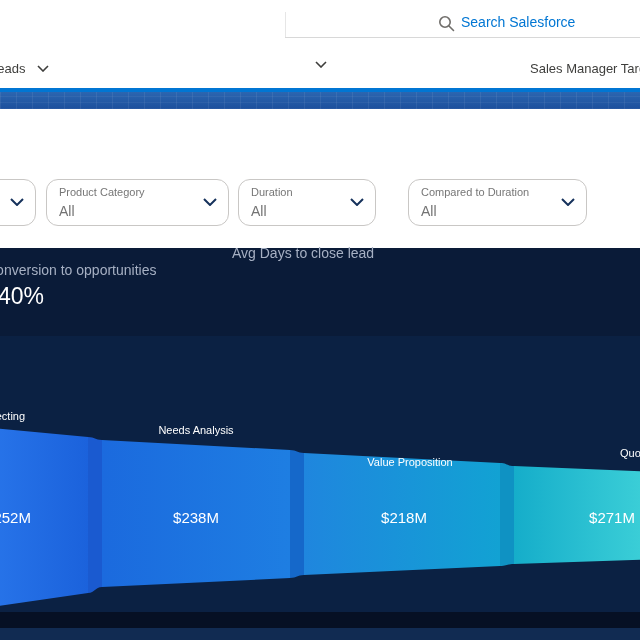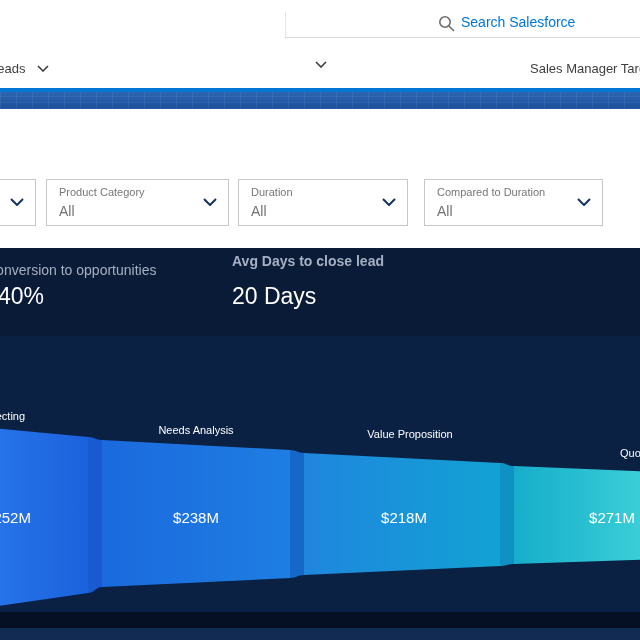--- a/index.html
+++ b/index.html
@@ -19,44 +19,44 @@
   .chev{display:flex;color:#3e3e3c;}
   
   .brand-strip{position:absolute;left:0;top:88px;width:640px;height:4px;background:#0176d3;}
   .brand-band{position:absolute;left:0;top:92px;width:640px;height:17px;
     background:
       repeating-linear-gradient(90deg, rgba(255,255,255,0.07) 0 1px, transparent 1px 16px),
       repeating-linear-gradient(0deg, rgba(255,255,255,0.05) 0 1px, transparent 1px 6px),
       linear-gradient(180deg,#2c66b0 0%,#1c4f9c 100%);}
   
   .filter{position:absolute;top:179px;height:47px;background:#fff;border:1px solid #c9c7c5;
-    border-radius:0;cursor:pointer;}
+    border-radius:12px;cursor:pointer;}
   .flabel{position:absolute;left:12px;top:6px;font-size:11px;color:#767676;white-space:nowrap;}
   .fvalue{position:absolute;left:12px;top:23px;font-size:14px;color:#737373;white-space:nowrap;}
   .fchev{position:absolute;right:11px;top:18px;color:#16325c;display:flex;}
   #filter-0{left:-122px;width:158px;}
   #filter-1{left:46px;width:183px;}
-  #filter-2{left:238px;width:170px;}
-  #filter-3{left:424px;width:179px;text-decoration:underline;}
+  #filter-2{left:238px;width:138px;}
+  #filter-3{left:408px;width:179px;text-decoration:underline;}
   
   .kpi-band{position:absolute;left:0;top:248px;width:640px;height:88px;background:#0a1b38;}
   .kpi-label{position:absolute;font-size:14px;color:#a6b0c3;white-space:nowrap;}
   .kpi-value{position:absolute;font-size:23px;color:#ffffff;white-space:nowrap;}
   #kpi1-label{left:-14px;top:262px;}
   #kpi1-value{left:-2px;top:283px;}
-  #kpi2-label{left:232px;top:253px;font-weight:bold;}
+  #kpi2-label{left:232px;top:245px;}
   #kpi2-value{left:232px;top:283px;}
   
   .funnel-bg{position:absolute;left:0;top:336px;width:640px;height:276px;background:#0b2143;}
   .funnel-svg{position:absolute;left:0;top:336px;}
   .stage-label{position:absolute;font-size:11px;color:#ffffff;white-space:nowrap;}
   .stage-value{position:absolute;font-size:15px;color:#ffffff;white-space:nowrap;}
   #stage-0{left:-33px;top:410px;}
   #stage-1{left:196px;top:424px;transform:translateX(-50%);text-align:right;}
-  #stage-2{left:410px;top:428px;transform:translateX(-50%);}
+  #stage-2{left:410px;top:456px;transform:translateX(-50%);}
   #stage-3{left:635px;top:447px;transform:translateX(-50%);}
   #value-0{left:8px;top:509px;transform:translateX(-50%);}
   #value-1{left:196px;top:509px;transform:translateX(-50%);}
   #value-2{left:404px;top:509px;transform:translateX(-50%);}
   #value-3{left:612px;top:509px;transform:translateX(-50%);}
   
   .bottom-strip-dark{position:absolute;left:0;top:612px;width:640px;height:16px;background:#061024;}
   .bottom-strip-light{position:absolute;left:0;top:628px;width:640px;height:12px;background:#112b52;}
 </style>
 </head>
@@ -131,21 +131,20 @@
       <svg width="14" height="8" viewBox="0 0 14 8" fill="none">
           <path d="M1 1 L7 7 L13 1" stroke="currentColor" stroke-width="2"></path>
         </svg>
     </span>
   </div>
 
   <div class="kpi-band"></div>
   <span class="kpi-label" id="kpi1-label">Conversion to opportunities</span>
   <span class="kpi-value" id="kpi1-value">40%</span>
   <span class="kpi-label" id="kpi2-label">Avg Days to close lead</span>
-  <span class="kpi-value" id="kpi2-value">20 Days</span>
 
   <div class="funnel-bg"></div>
   <svg class="funnel-svg" width="640" height="276" viewBox="0 0 640 276">
     <defs>
       <linearGradient id="g1" x1="0" y1="0" x2="1" y2="0">
         <stop offset="0" stop-color="#2a78ec"></stop>
           <stop offset="1" stop-color="#1b62dc"></stop>
       </linearGradient>
       <linearGradient id="g2" x1="0" y1="0" x2="1" y2="0">
         <stop offset="0" stop-color="#1b6ade"></stop>

